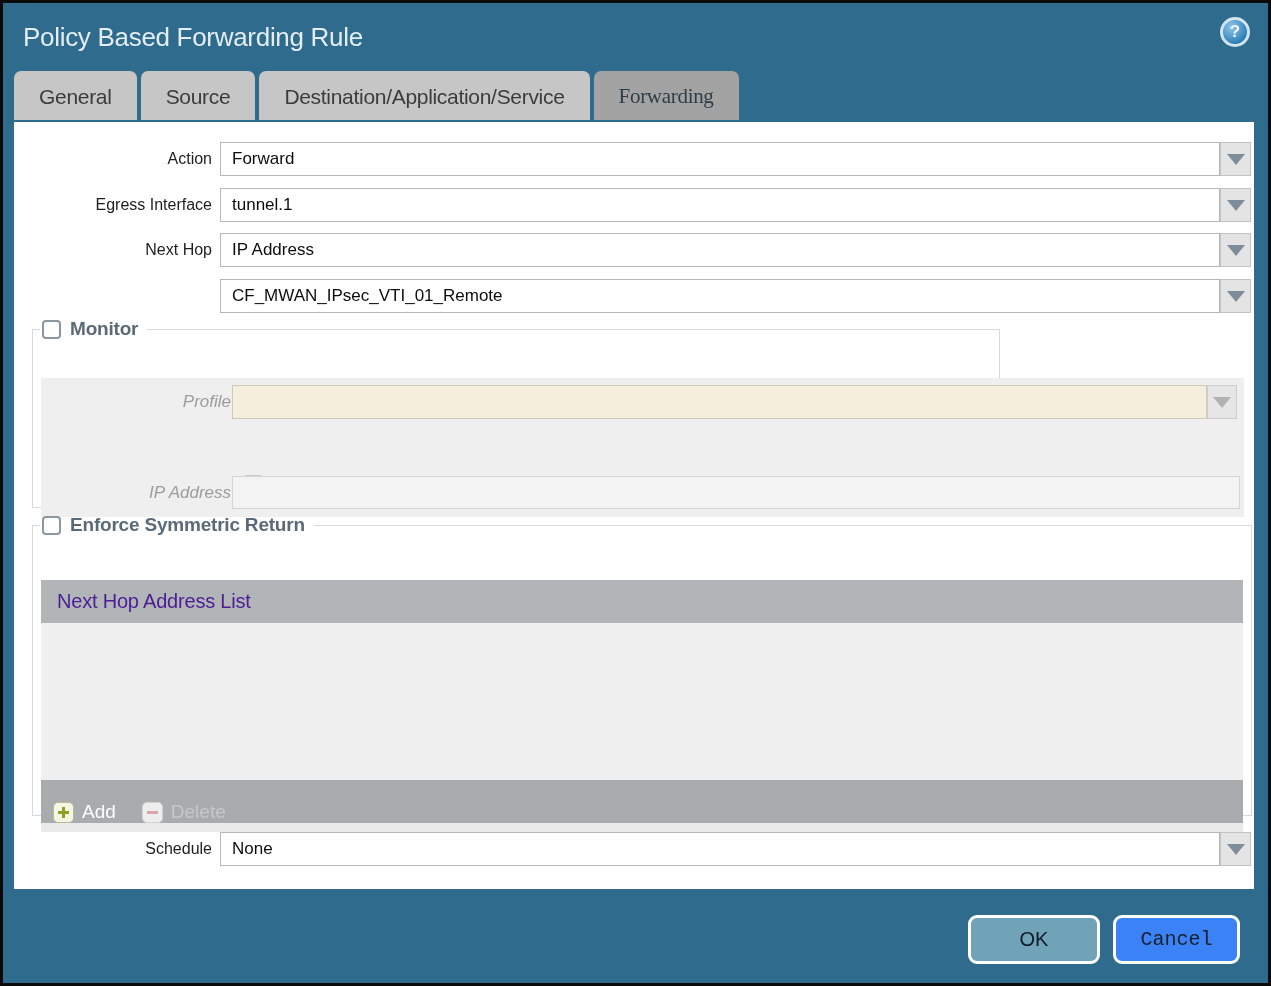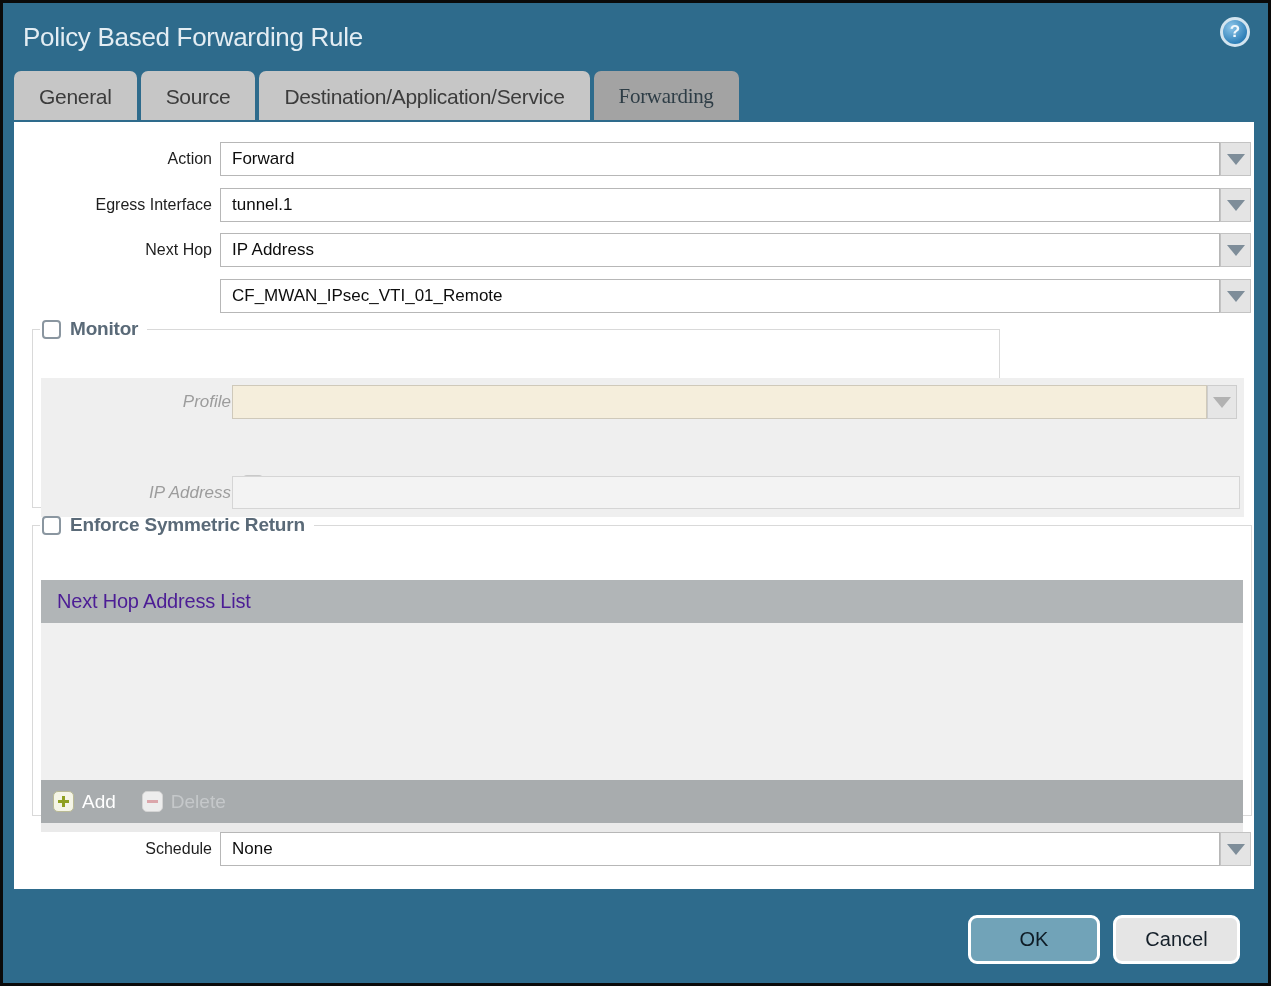--- a/index.html
+++ b/index.html
@@ -112,21 +112,21 @@
     position:absolute; left:8px; top:44px; width:1202px; height:43px;
     background:#b1b5b7; color:#4c1d95; font-size:20px; letter-spacing:-0.2px;
     line-height:43px; padding-left:16px;
   }
   .table-body {
     position:absolute; left:8px; top:87px; width:1202px; height:157px;
     background:#f0f0f0;
   }
   .table-footer {
     position:absolute; left:8px; top:244px; width:1202px; height:43px;
-    background:#a8acae; display:flex; align-items:center; gap:26px;
+    background:#a8acae; display:flex; align-items:flex-end; gap:26px;
     padding-left:12px;
   }
   .table-strip {
     position:absolute; left:8px; top:287px; width:1202px; height:9px;
     background:#eaeaea;
   }
   .tool-btn { display:flex; align-items:center; gap:8px; cursor:pointer; }
   .tool-btn.disabled { cursor:default; }
   .tool-ico {
     position:relative; width:21px; height:21px; border-radius:5px;
@@ -150,21 +150,21 @@
   #nexthop-label { top:111px; } #nexthop-combo { left:206px; top:111px; }
   #nexthop-addr-combo { left:206px; top:157px; }
 
   
   .btn-ok, .btn-cancel {
     position:absolute; top:912px; height:49px; border:3px solid #fff;
     border-radius:9px; font-size:20px; text-align:center; line-height:43px;
     cursor:pointer; font-family:"Liberation Sans", sans-serif;
   }
   .btn-ok    { left:965px;  width:132px; background:#71a3b8; color:#0e1c26; }
-  .btn-cancel{ left:1110px; width:127px; background:#e5e5e5; color:#15202a; }
+  .btn-cancel{ left:1110px; width:127px; background:#3b82f6; color:#15202a;font-family:Liberation Mono, monospace; }
 </style>
 </head>
 <body>
 
 <div class="dialog">
 
   <div class="title">Policy Based Forwarding Rule</div>
   <div class="help-btn">?</div>
 
   <div class="tabs">

